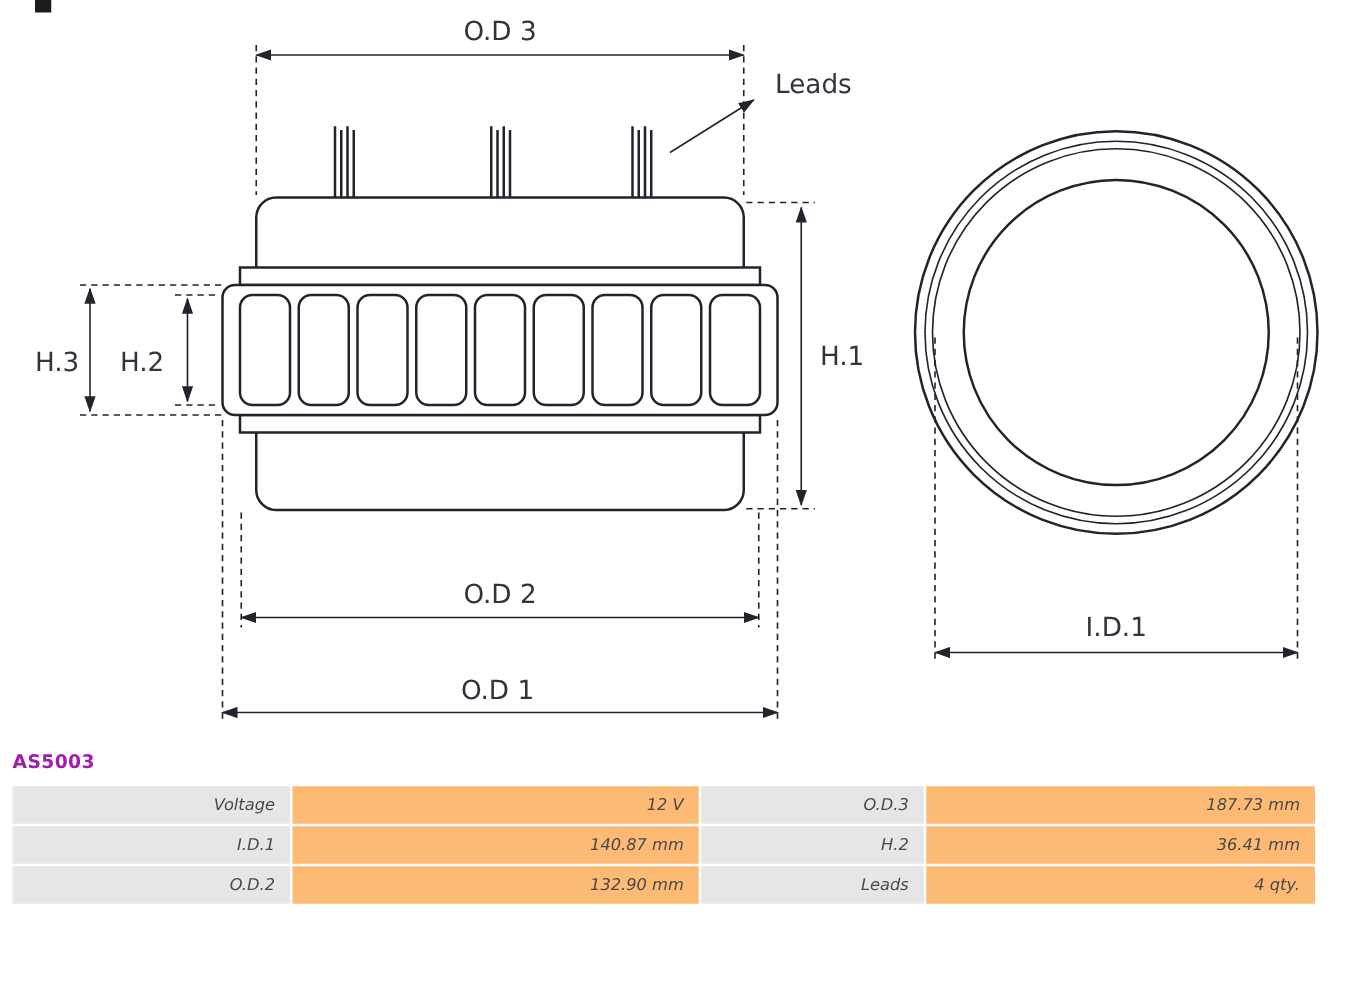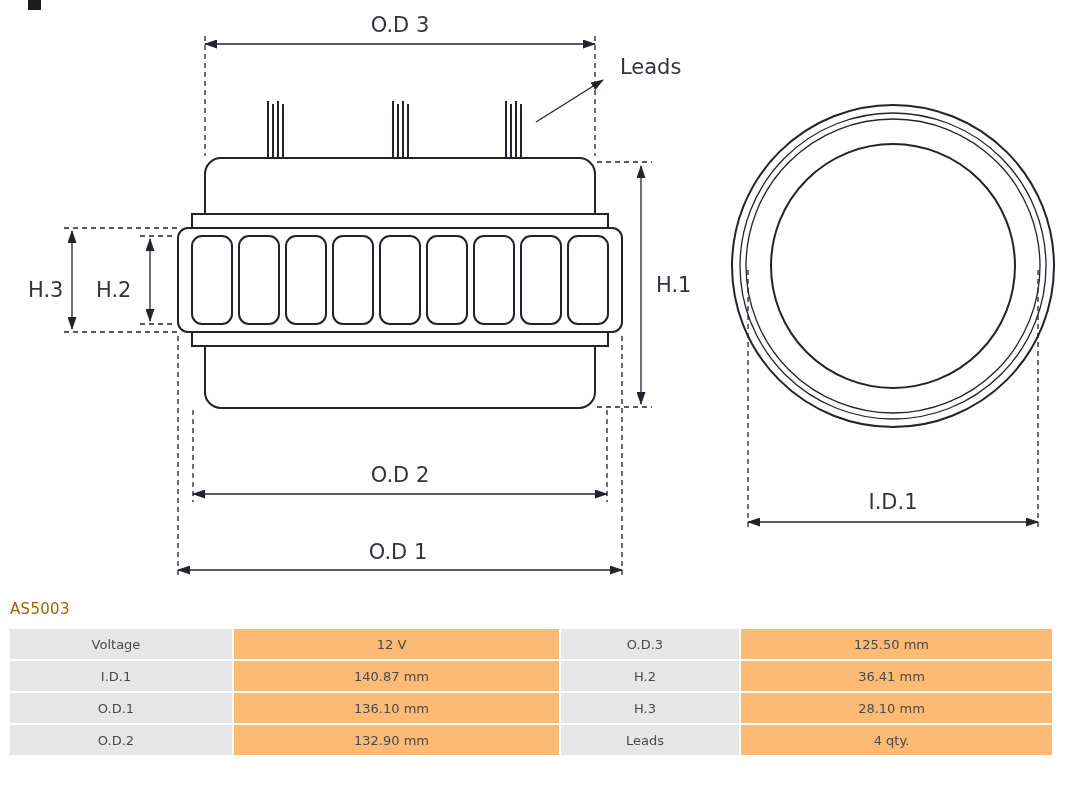--- a/index.html
+++ b/index.html
@@ -15,35 +15,36 @@
     width: 13px; height: 10px; background: #1c1c1c;
   }
   .diagram-wrap { position: absolute; left: 0; top: 0; }
   svg text {
     font-family: "DejaVu Sans", "Liberation Sans", sans-serif;
     font-size: 21px;
     fill: #33333d;
   }
   .part-number {
     position: absolute; left: 10px; top: 600px;
-    font-size: 15px; font-weight: 400; color: #a16207;
+    font-size: 15px; font-weight: 700; color: #a21caf;
     letter-spacing: 0.3px;
   }
   table.specs {
     position: absolute; left: 8px; top: 627px;
     border-collapse: separate; border-spacing: 2px;
     table-layout: fixed;
     font-size: 13px; color: #4a4a4a;
   }
   table.specs td {
     height: 26px;
     padding: 2px 12px 2px 2px;
-    text-align: center;
+    text-align: right;
     overflow: hidden; white-space: nowrap;
     vertical-align: middle;
+    font-style: italic;
   }
   td.lbl { background: #e6e6e6; }
   td.val { background: #fdba74; }
   col.c0 { width: 222px; } col.c1 { width: 325px; }
   col.c2 { width: 178px; } col.c3 { width: 311px; }
 </style>
 </head>
 <body>
 
 <div class="logo-fragment"></div>
@@ -134,33 +135,27 @@
     <col class="c0">
       <col class="c1">
       <col class="c2">
       <col class="c3">
   </colgroup>
   <tbody>
     <tr>
       <td class="lbl">Voltage</td>
       <td class="val">12 V</td>
       <td class="lbl">O.D.3</td>
-      <td class="val">125.50 mm</td>
+      <td class="val">187.73 mm</td>
     </tr>
     <tr>
       <td class="lbl">I.D.1</td>
       <td class="val">140.87 mm</td>
       <td class="lbl">H.2</td>
       <td class="val">36.41 mm</td>
-    </tr>
-    <tr>
-      <td class="lbl">O.D.1</td>
-      <td class="val">136.10 mm</td>
-      <td class="lbl">H.3</td>
-      <td class="val">28.10 mm</td>
     </tr>
     <tr>
       <td class="lbl">O.D.2</td>
       <td class="val">132.90 mm</td>
       <td class="lbl">Leads</td>
       <td class="val">4 qty.</td>
     </tr>
   </tbody>
 </table>
 

